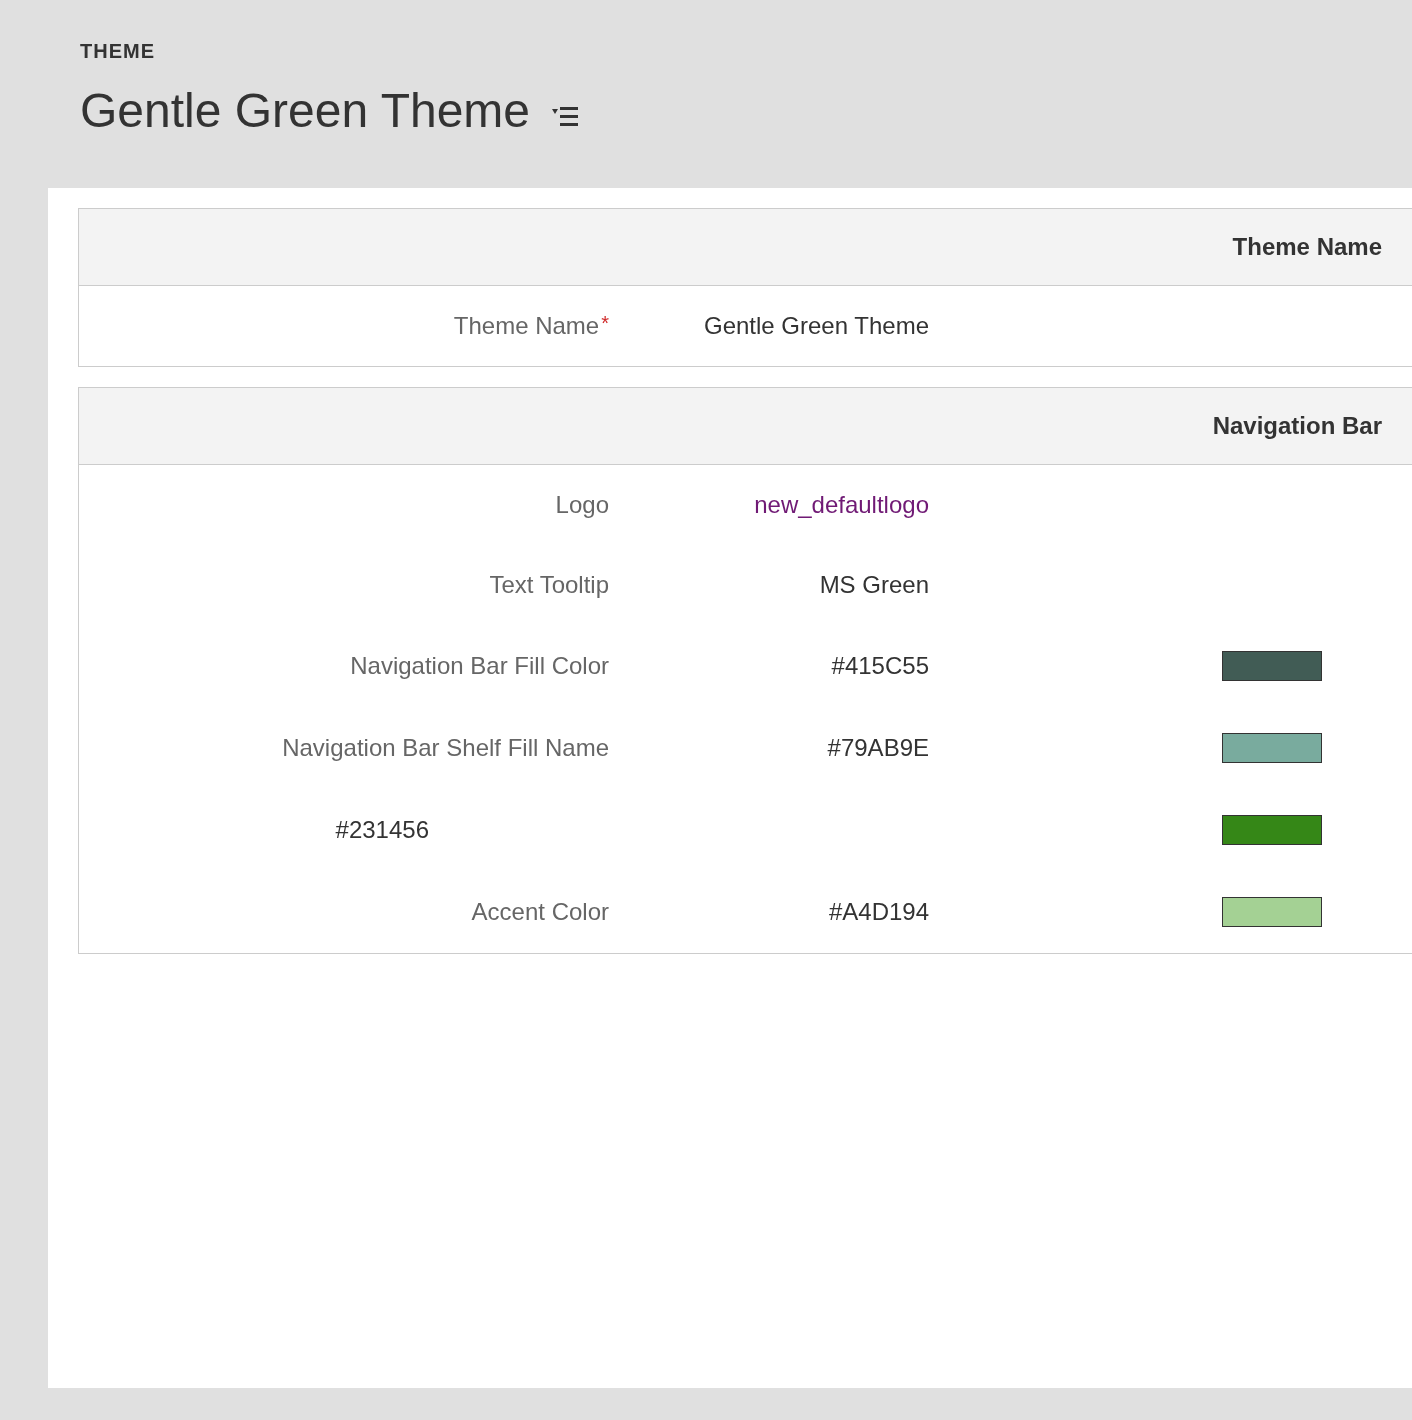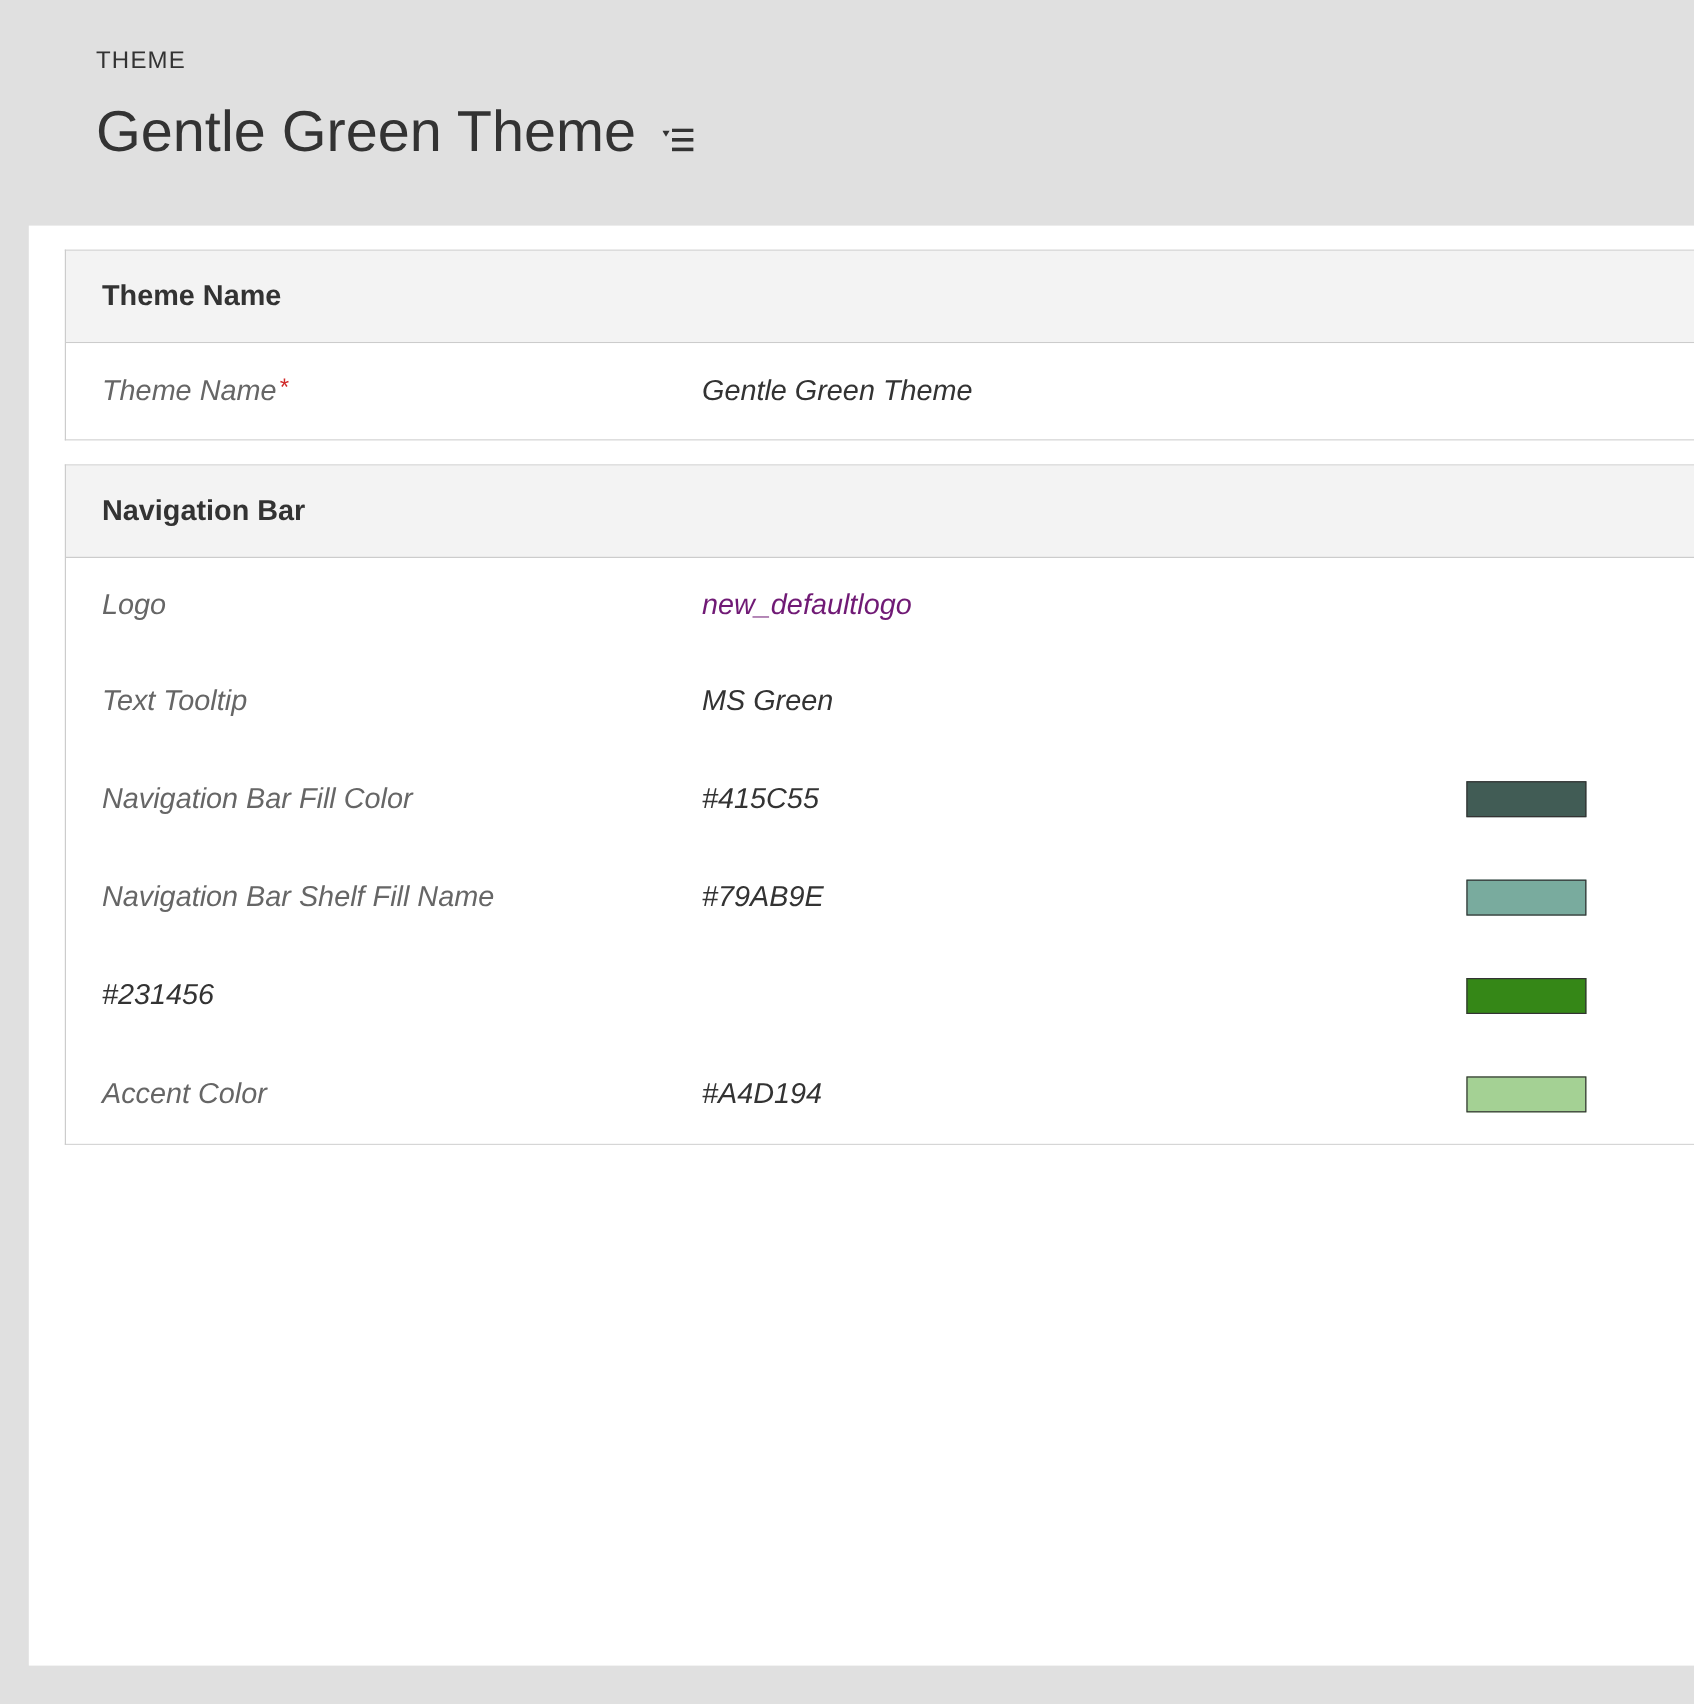--- a/index.html
+++ b/index.html
@@ -11,21 +11,21 @@
   }
   .page-bg {
     background: #e0e0e0;
     padding-bottom: 30px;
   }
   .header {
     padding: 40px 0 50px 80px;
   }
   .header-eyebrow {
     font-size: 20px;
-    font-weight: 400;
+    font-weight: 700;
     color: #333;
     letter-spacing: 1px;
     margin-bottom: 20px;
   }
   .header-title-row {
     display: flex;
     align-items: center;
     gap: 20px;
   }
   .header-title {
@@ -36,41 +36,41 @@
   .header-menu-icon {
     display: inline-flex;
     align-items: center;
     justify-content: center;
     width: 30px;
     height: 24px;
     cursor: pointer;
     margin-top: 12px;
   }
   .content-card {
-    margin-left: 24px;
+    margin-left: 48px;
     background: #fff;
     min-height: 1200px;
     padding: 20px 0 30px 30px;
+    text-align: right;
   }
   .section {
     border: 1px solid #ccc;
     border-right: none;
     margin-bottom: 20px;
   }
   .section-header {
     background: #f3f3f3;
     border-bottom: 1px solid #ccc;
     padding: 24px 30px;
     font-size: 24px;
     font-weight: 700;
     color: #333;
   }
   .section-body {
     background: #fff;
-    font-style: italic;
   }
   .field-row {
     display: flex;
     align-items: center;
     padding: 26px 30px;
   }
   .field-label {
     flex: 0 0 500px;
     font-size: 24px;
     font-weight: 400;

